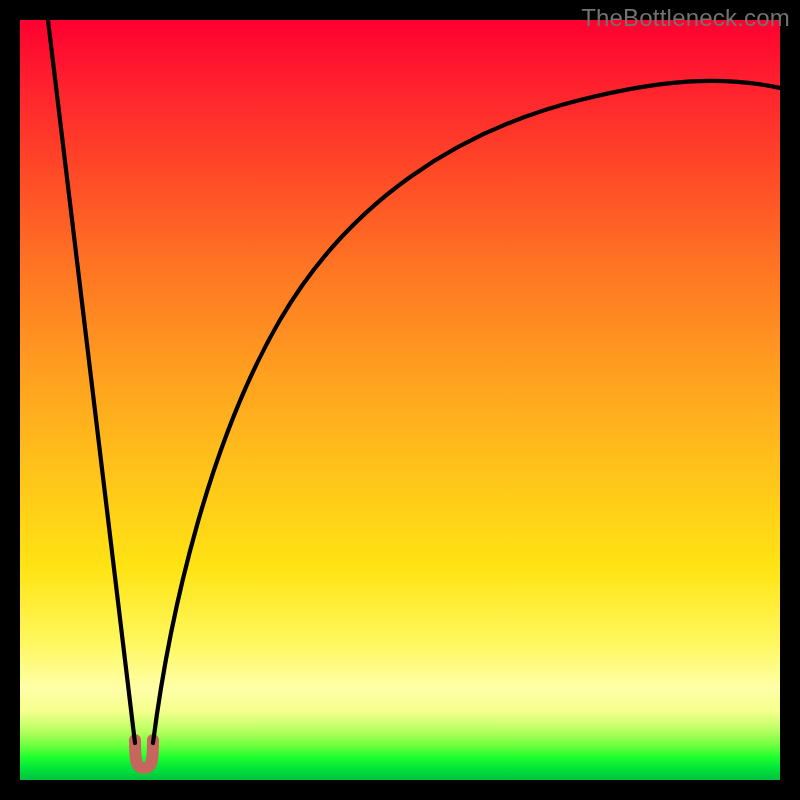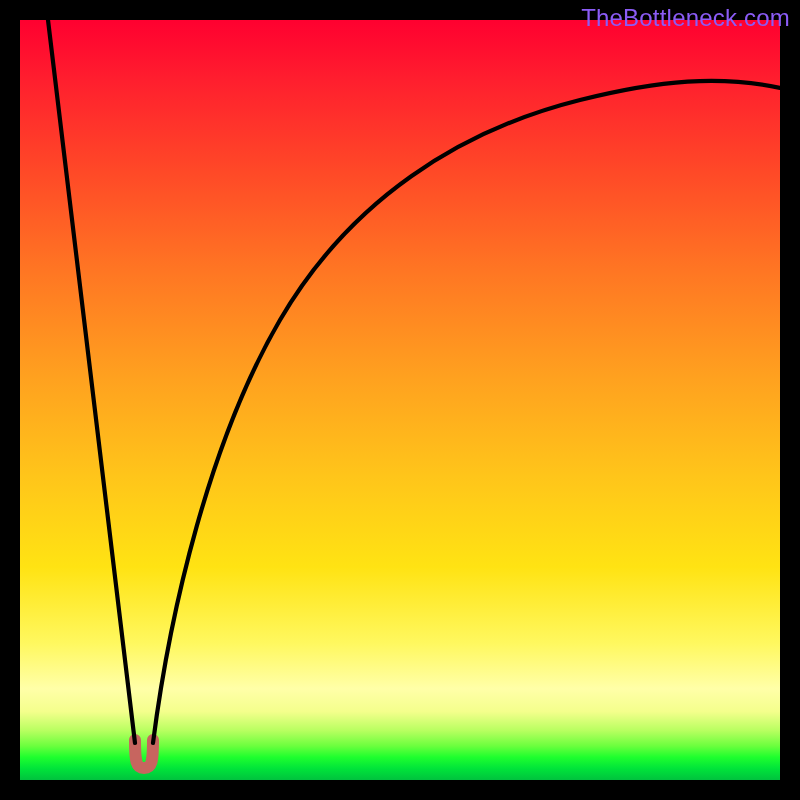--- a/index.html
+++ b/index.html
@@ -42,21 +42,21 @@
       #6cff3e 95.5%,
       #1eff2e 97%,
       #00e43a 98.5%,
       #00c23e 100%
     );
   }
   .watermark {
     position: absolute;
     top: 4px;
     right: 10px;
-    color: #8b5cf6;
+    color: #737373;
     font-size: 24px;
     font-weight: 400;
     letter-spacing: 0.2px;
     pointer-events: none;
   }
   svg.curves {
     position: absolute;
     left: 0;
     top: 0;
     width: 760px;

